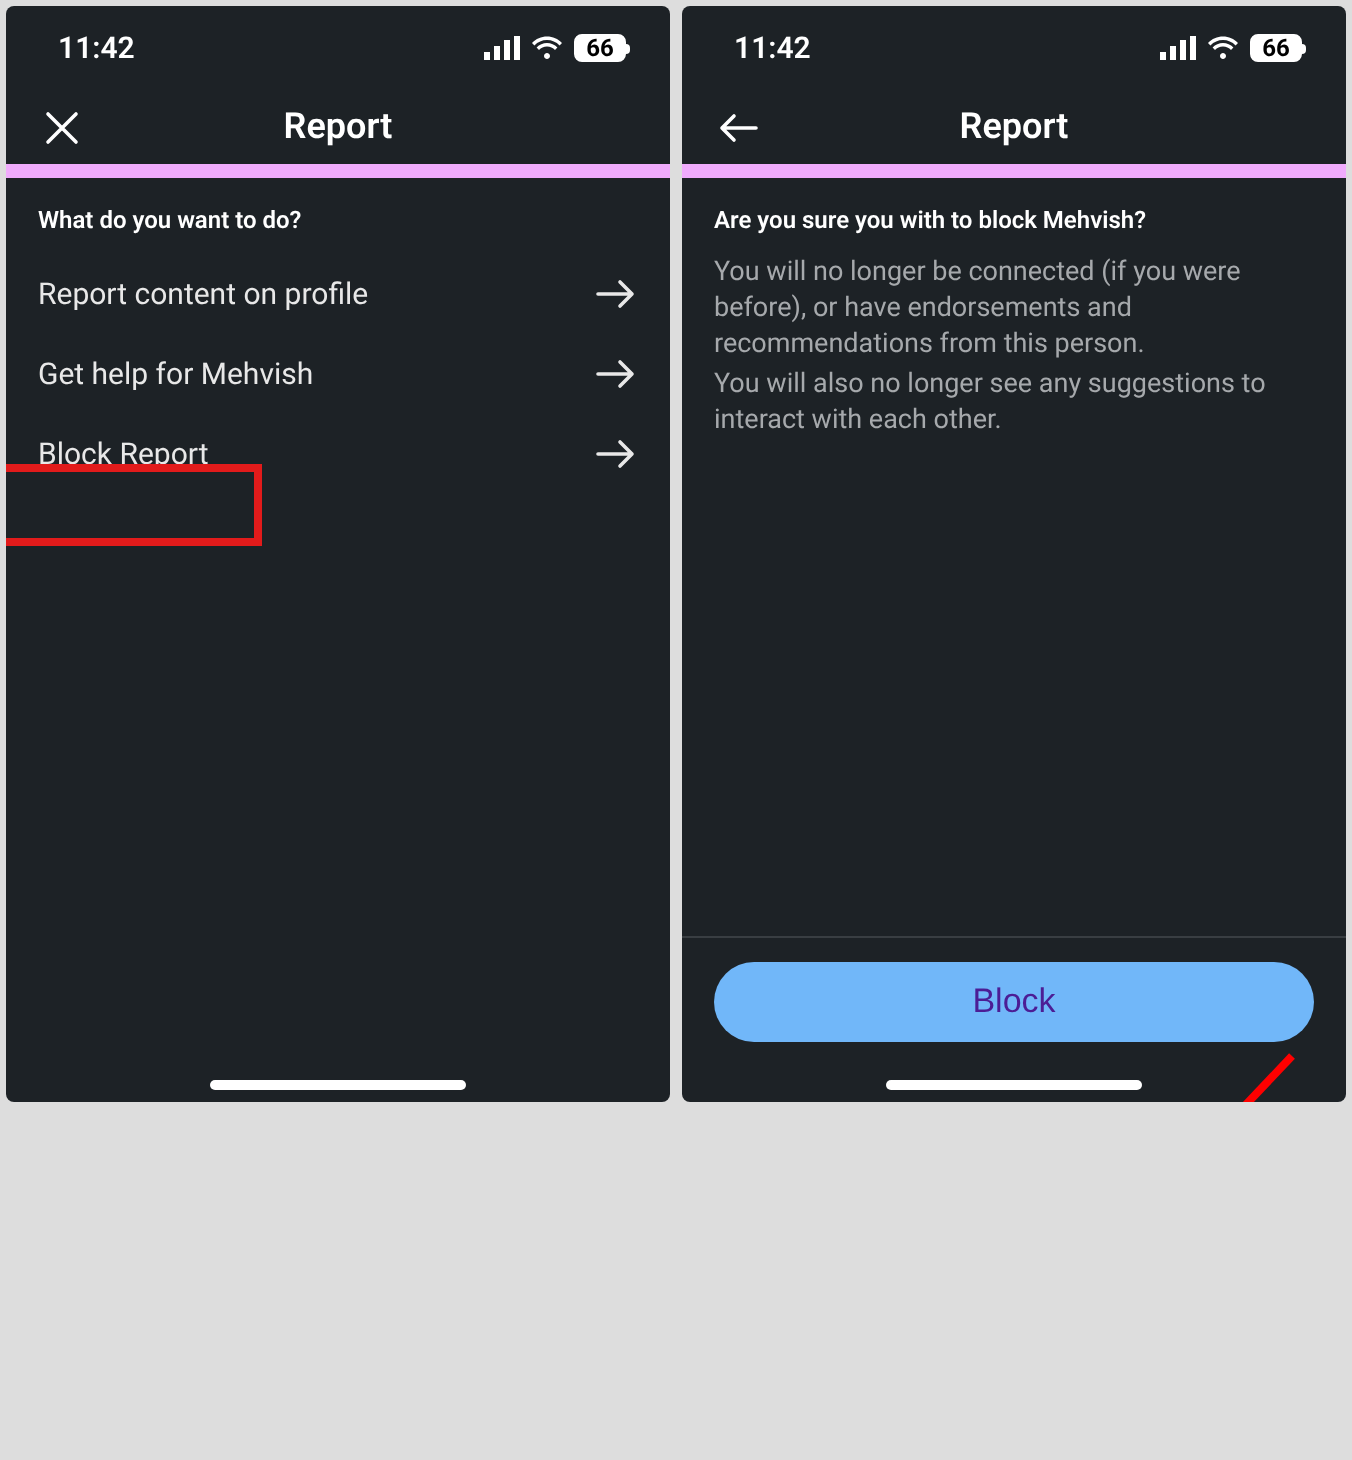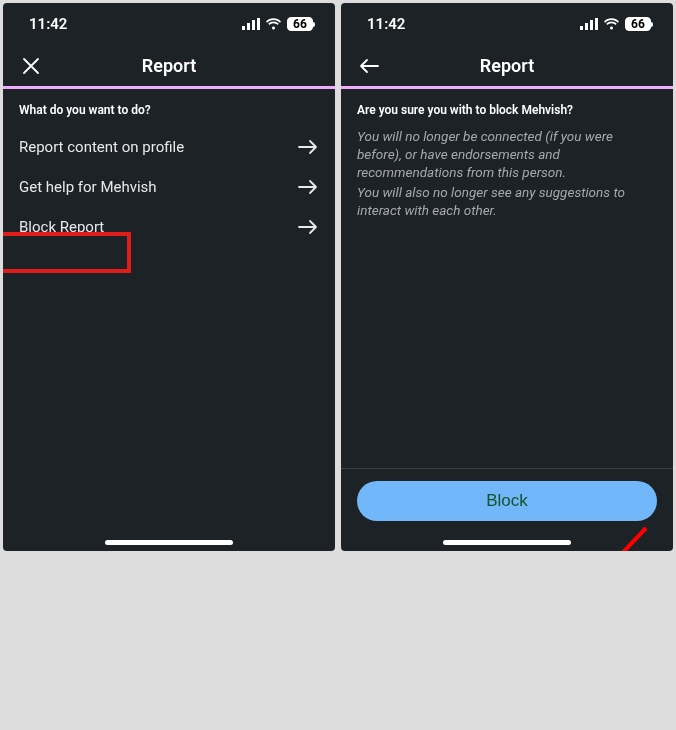--- a/index.html
+++ b/index.html
@@ -70,21 +70,21 @@
     background:#ffffff;
     border-radius:0 2px 2px 0;
   }
   
   .header {
     height: 44px;
     display: flex;
     align-items: center;
     justify-content: center;
     position: relative;
-    border-bottom: 3px solid #f0abfc;
+    border-bottom: 7px solid #f0abfc;
   }
   .header .title {
     font-size: 18px;
     font-weight: 600;
     color: #ffffff;
   }
   .header .left-btn {
     position: absolute;
     left: 14px;
     top: 50%;
@@ -128,32 +128,32 @@
     position: absolute;
     border: 4px solid #e21b1b;
     pointer-events: none;
   }
   .subtext {
     font-size: 13.5px;
     line-height: 1.35;
     color: #a6a9ac;
     margin-top: 2px;
   }
-  .subtext p { margin-bottom: 1px; font-style: italic; }
+  .subtext p { margin-bottom: 1px; }
   
   .footer {
     border-top: 1px solid #393e42;
     padding: 12px 16px 30px 16px;
   }
   .block-btn {
     width: 100%;
     height: 40px;
     border-radius: 22px;
     background: #71b7f9;
-    color: #14532d;
+    color: #4c1d95;
     font-size: 17px;
     font-weight: 500;
     border: none;
     cursor: pointer;
   }
   .home-indicator {
     position: absolute;
     bottom: 6px;
     left: 50%;
     transform: translateX(-50%);

